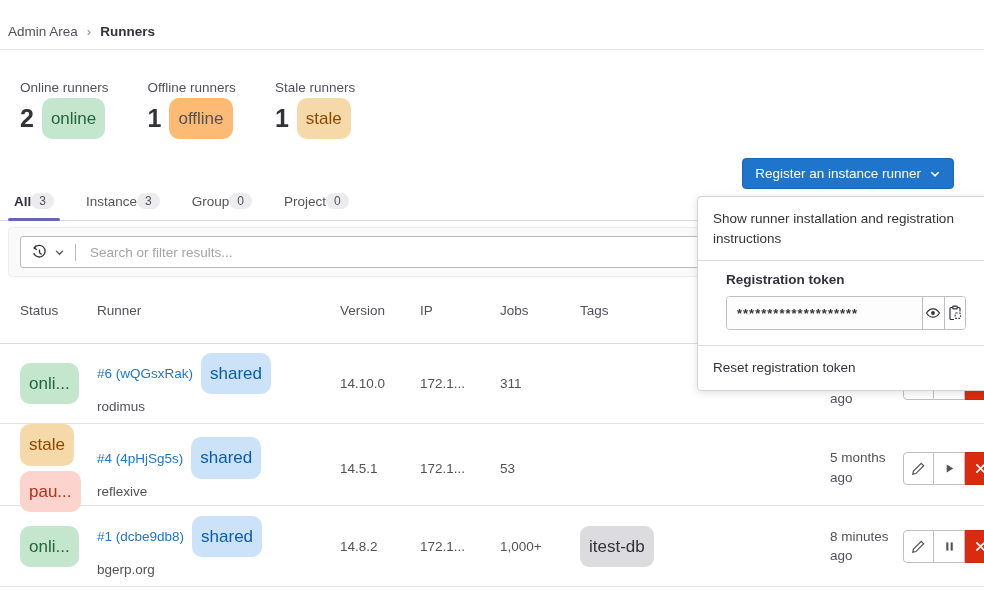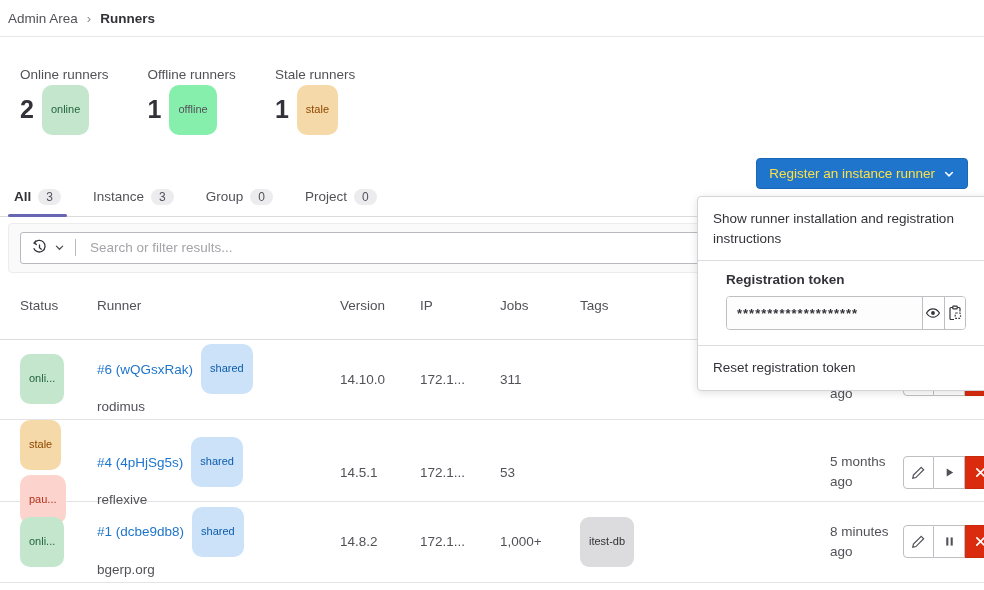--- a/index.html
+++ b/index.html
@@ -3,47 +3,47 @@
 <meta charset="utf-8">
 <style>
   * { margin:0; padding:0; box-sizing:border-box; }
   html,body { background:#fff; }
   .page {
     position:relative; width:984px; height:590px; overflow:hidden;
     background:#fff; color:#333238;
     font-family:"Liberation Sans", sans-serif; font-size:13.5px;
   }
   
-  .crumb-bar { height:37px; display:flex; align-items:center; padding:12px 8px; border-bottom:1px solid #e8e8eb; }
+  .crumb-bar { height:37px; display:flex; align-items:center; padding:12px 8px; border-bottom:1px solid #e8e8eb;margin-top:13px; }
   .crumb-parent { color:#535158; }
   .crumb-sep { color:#89888d; margin:0 9px; font-size:13px; }
   .crumb-current { color:#333238; font-weight:bold; }
   
   .stats { display:flex; gap:39px; margin:30px 0 0 20px; }
   .stat-label { color:#535158; }
   .stat-valrow { display:flex; align-items:center; gap:8px; margin-top:3px; }
   .stat-count { font-size:25px; font-weight:bold; color:#333238; line-height:1.1; }
-  .badge { display:inline-block; border-radius:10px; padding:18px 9px; font-size:11px; line-height:1.25; white-space:nowrap; }
+  .badge { display:inline-block; border-radius:10px; padding:10px 9px; font-size:17px; line-height:1.25; white-space:nowrap; }
   .b-success { background:#c3e6cd; color:#24663b; }
-  .b-muted   { background:#86efac; color:#535158; }
+  .b-muted   { background:#fdba74; color:#535158; }
   .b-warning { background:#f5d9a8; color:#8f4700; }
   .b-danger  { background:#fdd4cd; color:#b3301b; }
   .b-info    { background:#cbe2f9; color:#0b5cad; }
   .b-tag     { background:#dcdcde; color:#333238; border-radius:9px; }
   
   .tabs-bar { display:flex; margin-top:42px; padding:0 8px; border-bottom:1px solid #dbdbdb; }
-  .tab { position:relative; display:flex; align-items:center; gap:7px; padding:12px 6px 11px; margin-right:20px; color:#535158; cursor:pointer; }
+  .tab { position:relative; display:flex; align-items:center; padding:12px 6px 11px; margin-right:20px; color:#535158; cursor:pointer; }
   .tab.active { color:#333238; font-weight:bold; }
   .tab.active::after { content:""; position:absolute; left:0; right:0; bottom:-1px; height:3px; background:#6666b3; border-radius:2px; }
   .tab-count { background:#ececef; color:#535158; font-size:12px; font-weight:normal; border-radius:10px; padding:1px 8px; }
   
   .register-btn {
-    position:absolute; top:158px; right:16px; height:31px;
+    position:absolute; top:158px; right:30px; height:31px;
     display:flex; align-items:center; gap:8px; padding:0 12px;
-    background:#1f75cb; color:#fde047; border:1px solid #1968b5; border-radius:4px; cursor:pointer;
+    background:#1f75cb; color:#ffffff; border:1px solid #1968b5; border-radius:4px; cursor:pointer;
   }
   
   .filter-bar { margin:6px 8px 0; height:50px; background:#fafafa; border:1px solid #ececef; border-radius:4px; padding:8px 11px; }
   .search-box { display:flex; align-items:center; height:32px; background:#fff; border:1px solid #b9b9bf; border-radius:3px; overflow:hidden; }
   .search-history { display:flex; align-items:center; gap:6px; padding:0 10px; border-right:1px solid #b9b9bf; cursor:pointer; }
   .search-input { flex:1; border:0; outline:none; padding:0 14px; font-size:13.5px; font-family:"Liberation Sans",sans-serif; color:#333238; background:transparent; }
   .search-input::placeholder { color:#a4a3a8; }
   
   .tbl-header, .tbl-row { display:grid; grid-template-columns:77px 243px 80px 80px 80px 250px 73px auto; padding-left:20px; align-items:center; }
   .tbl-header { height:67px; border-bottom:1px solid #dcdcde; color:#535158; }

